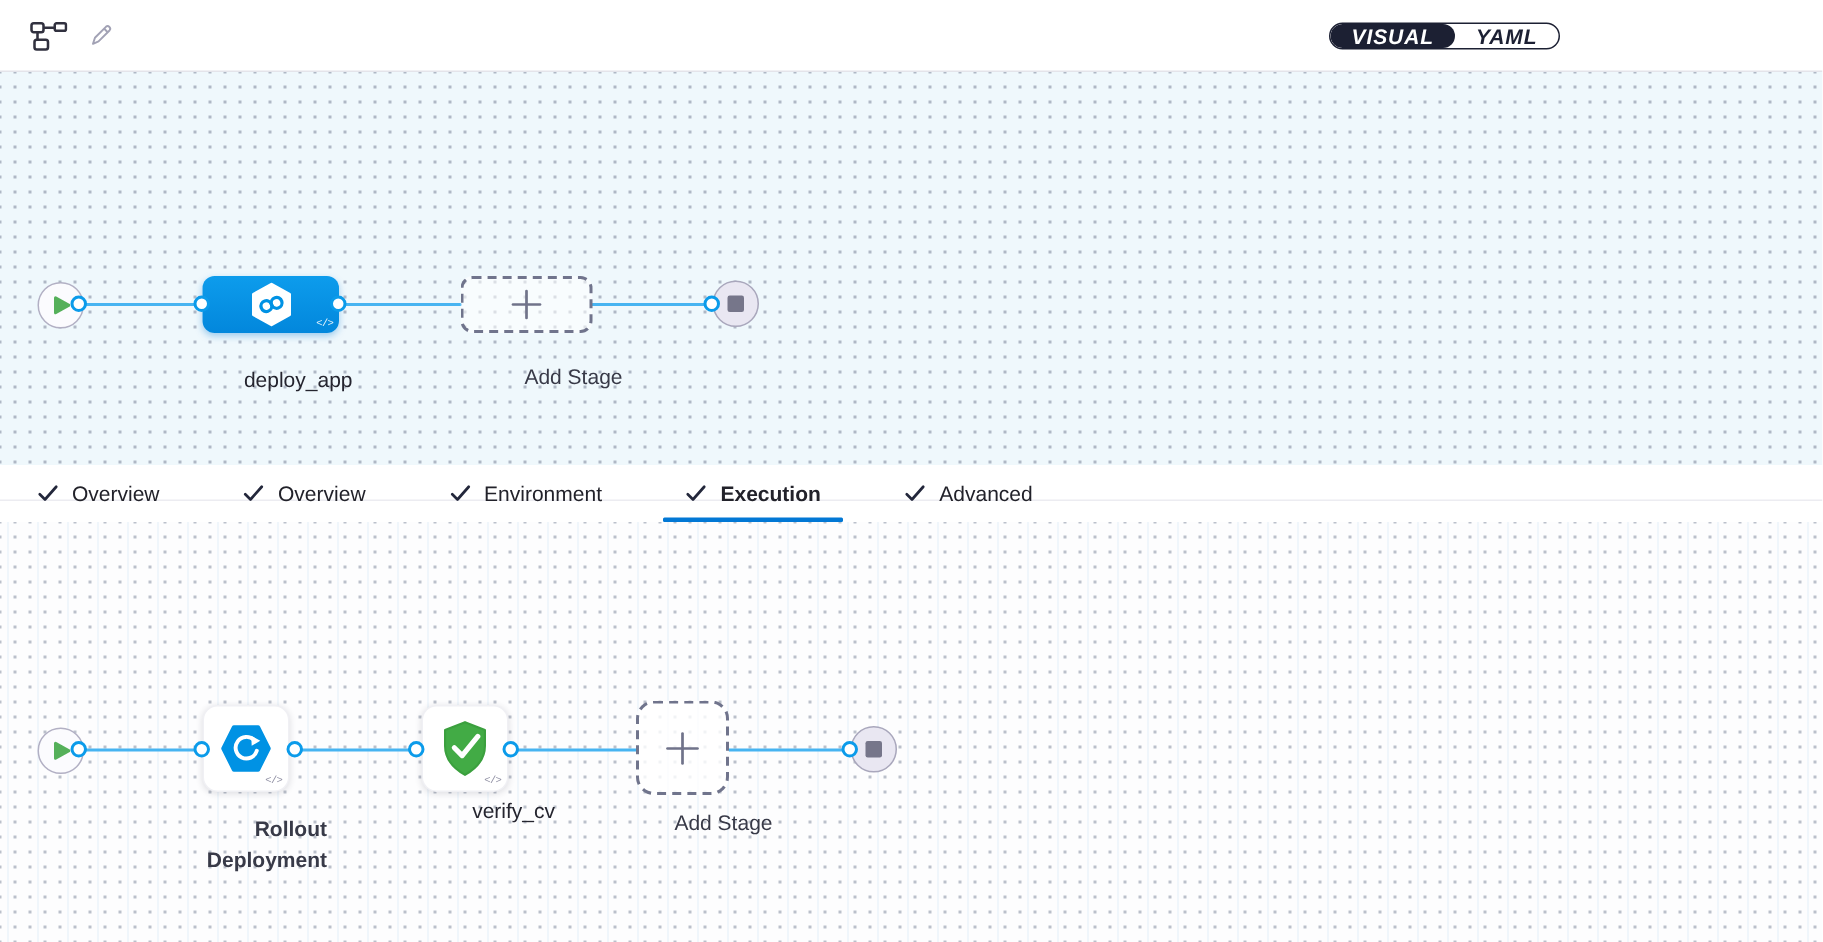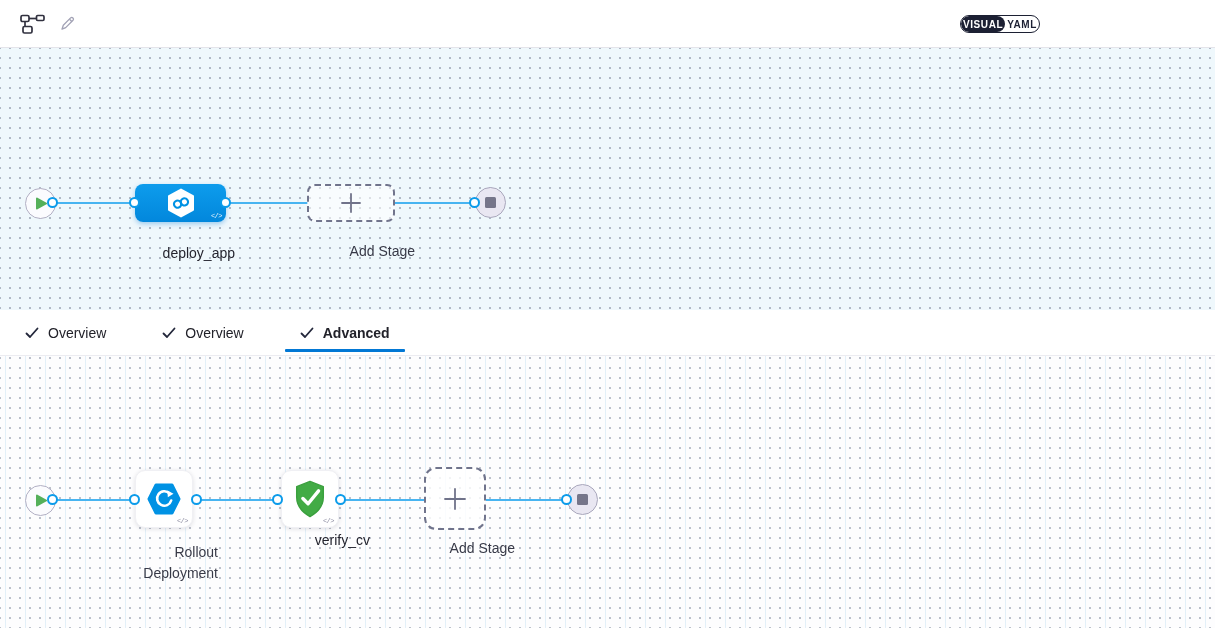--- a/index.html
+++ b/index.html
@@ -11,22 +11,22 @@
   .header { position:absolute; top:0; left:0; width:1215px; height:48px;
             background:#ffffff; border-bottom:1px solid #e4e4ea;
             display:flex; align-items:center; z-index:5; }
   .header .pipe-icon { margin-left:19px; display:flex; align-items:center; }
   .header .title { margin-left:12px; font-size:18px; font-weight:bold;
                    color:#1d1d2c; letter-spacing:0.1px; }
   .header .pencil { margin-left:14px; display:flex; align-items:center; cursor:pointer; }
   .toggle { position:absolute; right:175px; top:15px; height:18px;
             display:flex; border:1px solid #1c2033; border-radius:10px;
             overflow:hidden; background:#fff; cursor:pointer; }
-  .toggle .seg { font-size:10px; font-weight:bold; letter-spacing:0.6px;
-                 padding:0 2px; display:flex; align-items:center; color:#1c2033; }
+  .toggle .seg { font-size:14px; font-weight:bold; letter-spacing:0.6px;
+                 padding:0 14px; display:flex; align-items:center; color:#1c2033;font-style:italic; }
   .toggle .seg.sel { background:#1c2033; color:#ffffff; border-radius:9px; }
 
   
   .canvas1 { position:absolute; top:48px; left:0; width:1215px; height:262px;
              background-color:#eff8fc;
              background-image:radial-gradient(rgba(122,132,152,0.55) 1px, transparent 1.2px);
              background-size:10px 10px; background-position:5px 5px; }
   .canvas2 { position:absolute; top:348px; left:0; width:1215px; height:280px;
              background-color:#fdfdfe;
              background-image:
@@ -63,23 +63,23 @@
                background:rgba(255,255,255,0.8); }
 
   .step-card { position:absolute; top:122px; width:58px; height:58px;
                background:#ffffff; border-radius:10px;
                box-shadow:0 1px 4px rgba(40,41,61,0.14); border:1px solid #f0f0f4;
                display:flex; align-items:center; justify-content:center;
                z-index:2; cursor:pointer; }
   .step-card .code-glyph { color:#8f8fa3; }
 
   
-  .tabbar { position:absolute; top:310px; left:0; width:1215px; height:46px;
+  .tabbar { position:absolute; top:310px; left:0; width:1215px; height:24px;
             background:#ffffff; border-bottom:1px solid #ececf1;
-            display:flex; align-items:center; padding-left:25px; z-index:4; }
+            display:flex; align-items:flex-start; padding-left:25px; z-index:4; }
   .tab { position:relative; height:38px; display:flex; align-items:center;
          gap:9px; margin-right:56px; cursor:pointer; font-size:14px; color:#22222a; }
   .tab .chk { display:flex; align-items:center; }
   .tab.active { font-weight:bold; }
   .tab.active::after { content:""; position:absolute; left:-15px; right:-15px;
                        bottom:0; height:3px; background:#0278d5; border-radius:1px; }
 </style>
 </head>
 <body>
 
@@ -159,21 +159,37 @@
       <span>Overview</span>
     </div>
     <div class="tab">
       <span class="chk">
         <svg width="14" height="12" viewBox="0 0 14 12" fill="none" stroke="#23273b" stroke-width="1.8" stroke-linecap="round" stroke-linejoin="round">
             <path d="M1.5 6.5 L5 10 L12.5 1.5"></path>
           </svg>
       </span>
       <span>Overview</span>
     </div>
+    <div class="tab">
+      <span class="chk">
+        <svg width="14" height="12" viewBox="0 0 14 12" fill="none" stroke="#23273b" stroke-width="1.8" stroke-linecap="round" stroke-linejoin="round">
+            <path d="M1.5 6.5 L5 10 L12.5 1.5"></path>
+          </svg>
+      </span>
+      <span>Environment</span>
+    </div>
     <div class="tab active">
+      <span class="chk">
+        <svg width="14" height="12" viewBox="0 0 14 12" fill="none" stroke="#23273b" stroke-width="1.8" stroke-linecap="round" stroke-linejoin="round">
+            <path d="M1.5 6.5 L5 10 L12.5 1.5"></path>
+          </svg>
+      </span>
+      <span>Execution</span>
+    </div>
+    <div class="tab">
       <span class="chk">
         <svg width="14" height="12" viewBox="0 0 14 12" fill="none" stroke="#23273b" stroke-width="1.8" stroke-linecap="round" stroke-linejoin="round">
             <path d="M1.5 6.5 L5 10 L12.5 1.5"></path>
           </svg>
       </span>
       <span>Advanced</span>
     </div>
   </div>
 
   <div class="canvas2">
@@ -216,18 +232,18 @@
         <path d="M13 3 L13 23"></path>
           <path d="M3 13 L23 13"></path>
       </svg>
     </div>
 
     <div class="ring" style="left:561px; top:146px;"></div>
     <div class="endcap stop" style="left:567px; top:136px;">
       <div class="stop-square"></div>
     </div>
 
-    <div class="node-label" style="left:114px; top:194px; width:104px; line-height:21px;">Rollout Deployment</div>
+    <div class="node-label" style="left:114px; top:194px; width:104px; line-height:21px;font-weight:bold;">Rollout Deployment</div>
     <div class="node-label dark" style="left:250px; top:184px; width:120px;">verify_cv</div>
     <div class="node-label" style="left:395px; top:192px; width:120px;">Add Stage</div>
   </div>
 
 </div>
 
 </body></html>

